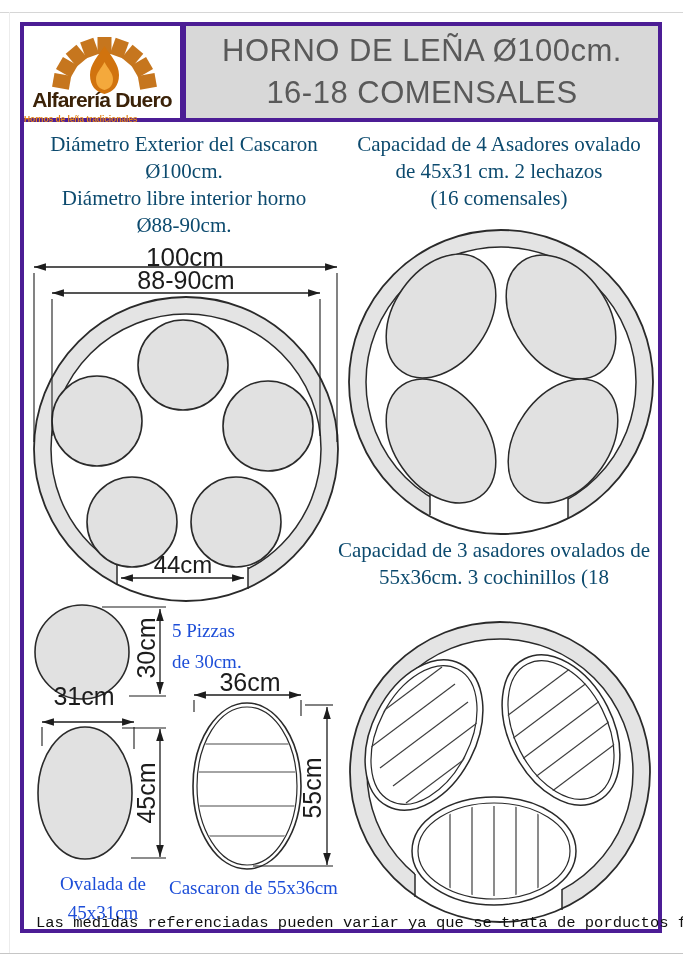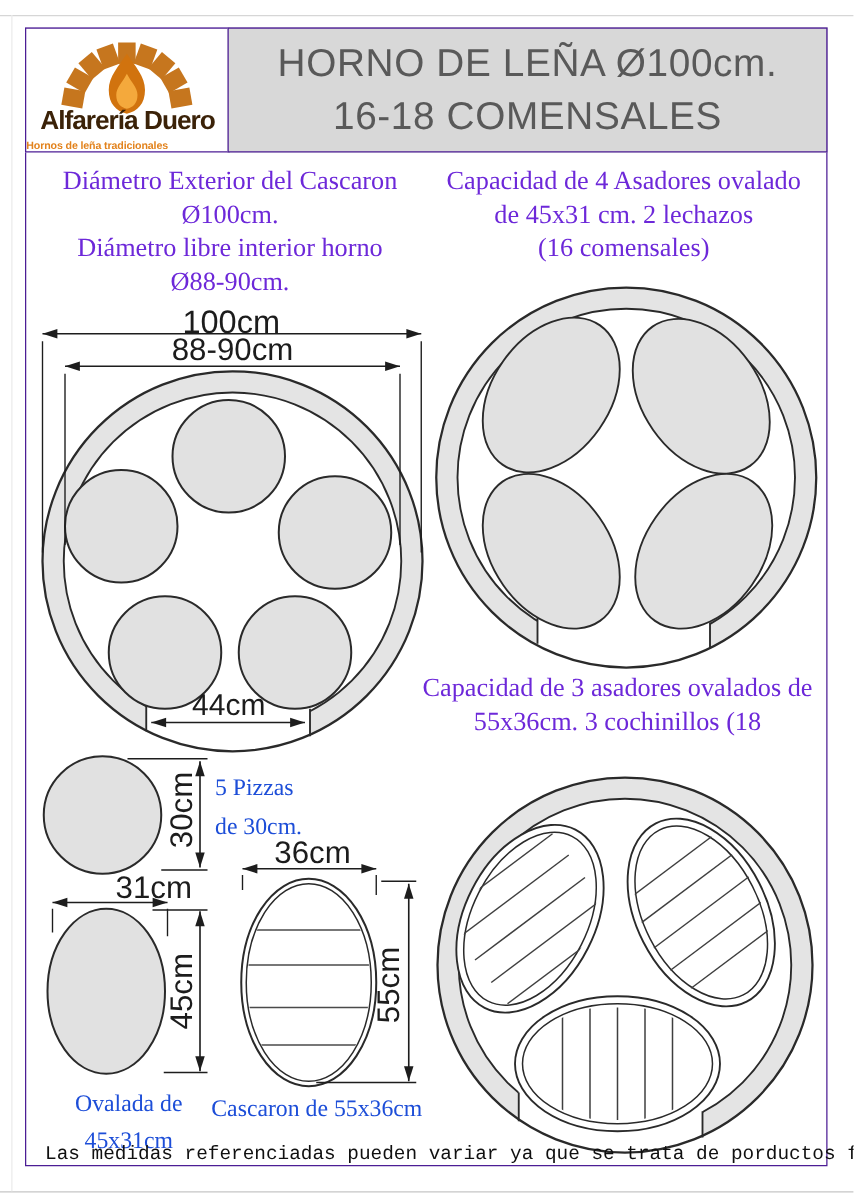--- a/index.html
+++ b/index.html
@@ -1,35 +1,35 @@
 <!DOCTYPE html>
 <html><head>
 <meta charset="utf-8">
 <style>
   html,body { margin:0; padding:0; background:#fff; }
   .page {
     position:relative; width:683px; height:960px; background:#ffffff;
     font-family:"Liberation Serif", serif; overflow:hidden;
   }
   .hairline { position:absolute; background:#d6d6d6; }
-  .box { position:absolute; border:1px solid #4c1d95; box-sizing:border-box; background:#fff; }
+  .box { position:absolute; border:4px solid #4c1d95; box-sizing:border-box; background:#fff; }
   .sheet { left:20px; top:22px; width:642px; height:911px; }
   .logo-box { left:20px; top:22px; width:164px; height:100px; z-index:5; }
   .title-box { left:182px; top:22px; width:480px; height:100px; background:#d8d8d8; z-index:5;
                display:flex; flex-direction:column; justify-content:center; text-align:center; }
   .title-line { font-family:"Liberation Sans", sans-serif; font-size:31px; line-height:42px;
                 color:#595959; letter-spacing:0.5px; white-space:nowrap; }
   .logo-name { position:absolute; left:0; top:62px; width:100%; text-align:center;
                font-family:"Liberation Sans", sans-serif; font-weight:bold; font-size:21px;
                letter-spacing:-0.8px; color:#3b2208; white-space:nowrap; }
   .logo-tagline { position:absolute; left:0; top:88px; width:100%; text-align:left;
                font-family:"Liberation Sans", sans-serif; font-weight:bold; font-size:8.5px;
                letter-spacing:-0.1px; color:#e2821c; white-space:nowrap; }
   .diagrams { position:absolute; left:0; top:0; z-index:1; }
-  .spec { position:absolute; font-size:21px; line-height:27px; text-align:center; color:#6d28d9; z-index:2; }
+  .spec { position:absolute; font-size:21px; line-height:27px; text-align:center; color:#0c4a6e; z-index:2; }
   .spec div { white-space:nowrap; }
   .gap-before { }
   .dim { position:absolute; font-family:"Liberation Sans", sans-serif; font-size:25px;
          color:#1c1c1c; white-space:nowrap; z-index:2; }
   .dim.cx { transform:translateX(-50%); }
   .dim.rot { transform:translate(-50%,-50%) rotate(-90deg); }
   .caption { position:absolute; font-size:19px; line-height:31px; color:#1d4ed8; z-index:2; }
   .caption.center { text-align:center; }
   .caption div { white-space:nowrap; }
   .footer-note { position:absolute; left:36px; top:914px; font-size:15.5px; color:#101010;
@@ -197,21 +197,21 @@
 
   <div class="spec" style="left:326px;top:537px;width:336px;">
     <div>Capacidad de 3 asadores ovalados de</div>
     <div>55x36cm. 3 cochinillos (18</div>
   </div>
 
   <div class="dim cx" style="left:185px;top:242px;font-size:26px;">100cm</div>
   <div class="dim cx" style="left:186px;top:266px;">88-90cm</div>
   <div class="dim cx" style="left:183px;top:551px;font-size:24px;">44cm</div>
   <div class="dim rot" style="left:146px;top:648px;">30cm</div>
-  <div class="dim cx" style="left:84px;top:696px;margin-left:39px;">31cm</div>
+  <div class="dim cx" style="left:84px;top:682px;">31cm</div>
   <div class="dim rot" style="left:146px;top:793px;">45cm</div>
   <div class="dim cx" style="left:250px;top:668px;">36cm</div>
   <div class="dim rot" style="left:312px;top:788px;">55cm</div>
 
   <div class="caption" style="left:172px;top:615px;">
     <div>5 Pizzas</div>
     <div>de 30cm.</div>
   </div>
   <div class="caption center" style="left:33px;top:869px;width:140px;line-height:29px;">
     <div>Ovalada de</div>

